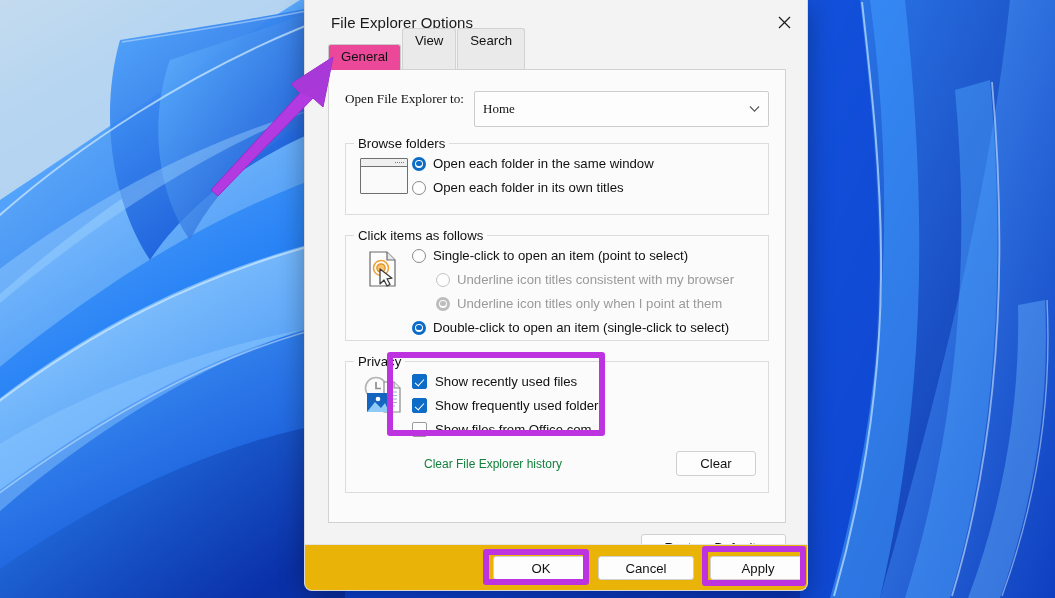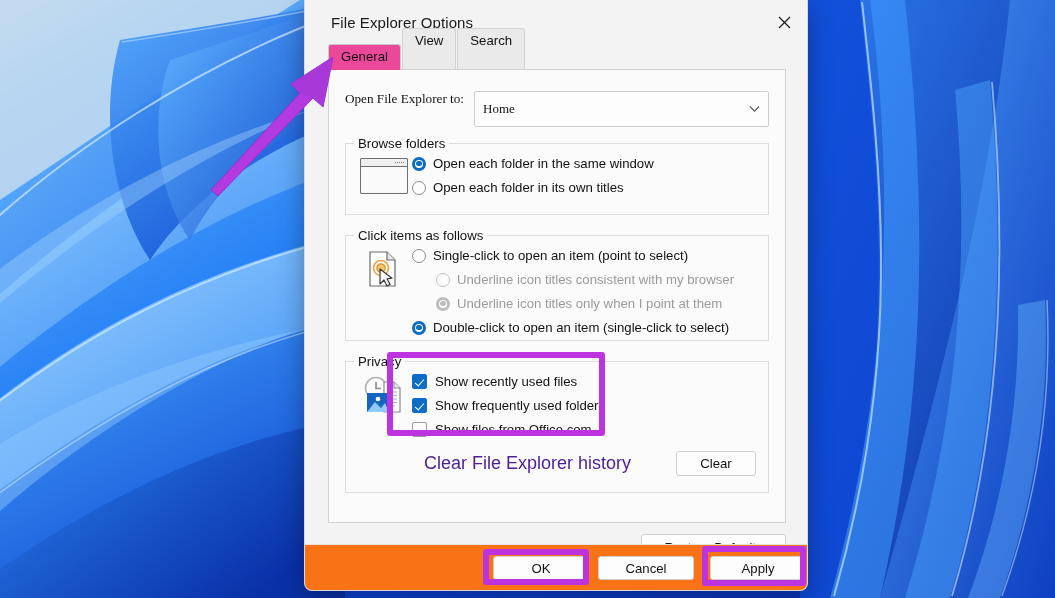--- a/index.html
+++ b/index.html
@@ -210,37 +210,37 @@
     box-sizing: border-box;
     display: inline-flex; align-items: center; justify-content: center;
   }
 
   .clear-row {
     display: flex; align-items: center;
     margin-top: 14px;
     padding-left: 12px;
     padding-right: 2px;
   }
-  .clear-row .lbl { font-size: 18px; color: #4c1d95; }
+  .clear-row .lbl { font-size: 12px; color: #15803d; }
   .clear-row .spacer { flex: 1; }
   .btn-clear { width: 80px; }
 
   .restore-wrap {
     position: absolute;
     left: 23px; top: 534px;
     width: 458px;
     display: flex; justify-content: flex-end;
   }
   .btn-restore { width: 145px; height: 26px; }
 
   .footer {
     position: absolute;
     left: 0; right: 0; bottom: 0;
     height: 45px;
-    background: #f97316;
+    background: #eab308;
     border-top: 1px solid #e3e3e3;
   }
   .btn-ok, .btn-cancel, .btn-apply {
     position: absolute; top: 11px; height: 24px; width: 96px;
   }
   .btn-ok { left: 188px; }
   .btn-cancel { left: 293px; }
   .btn-apply { left: 405px; }
 
   

